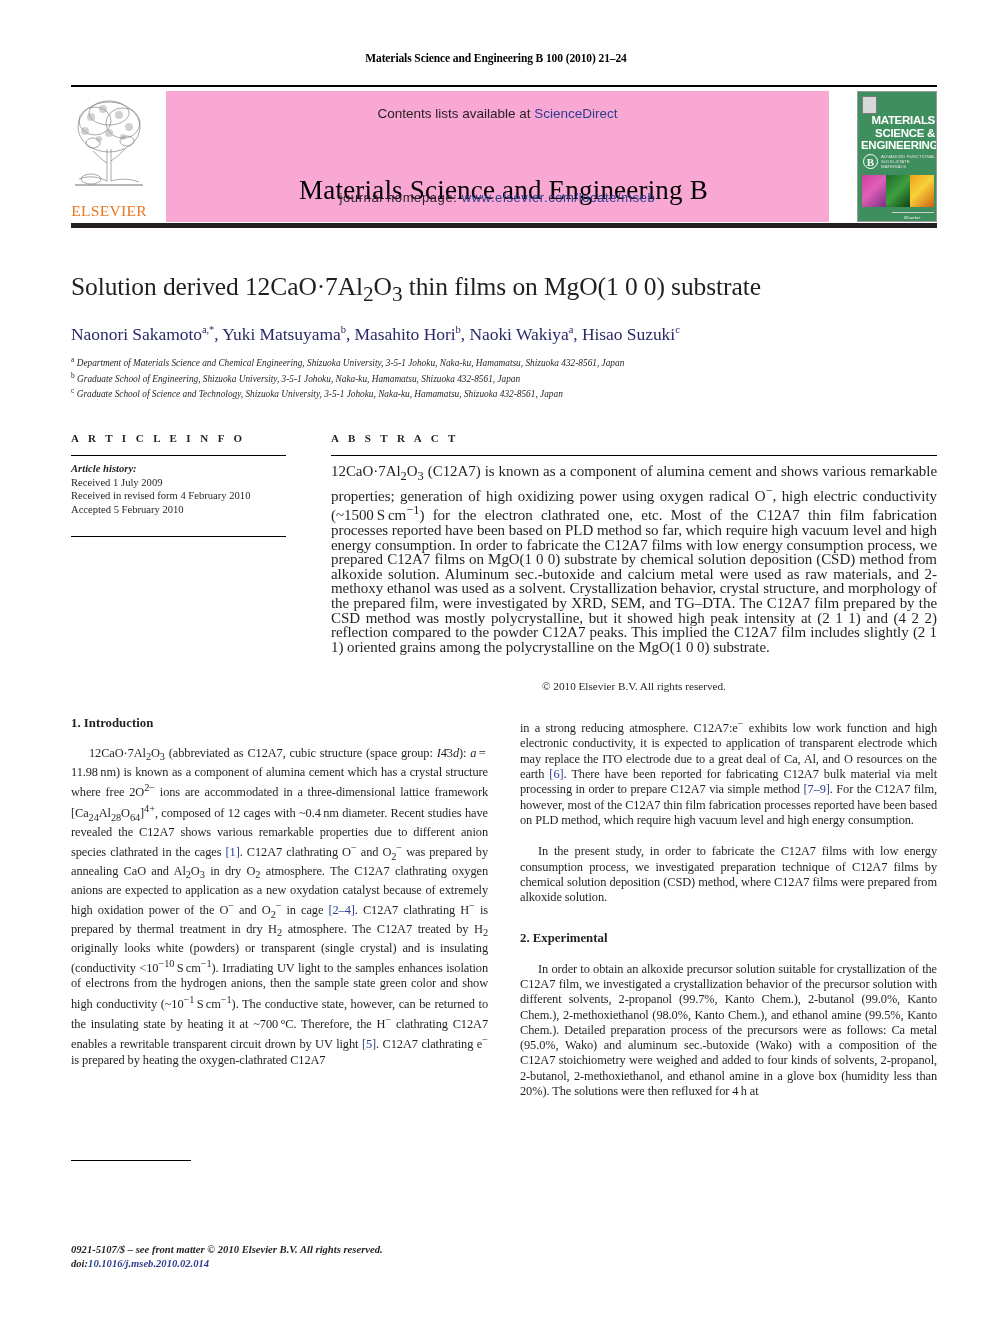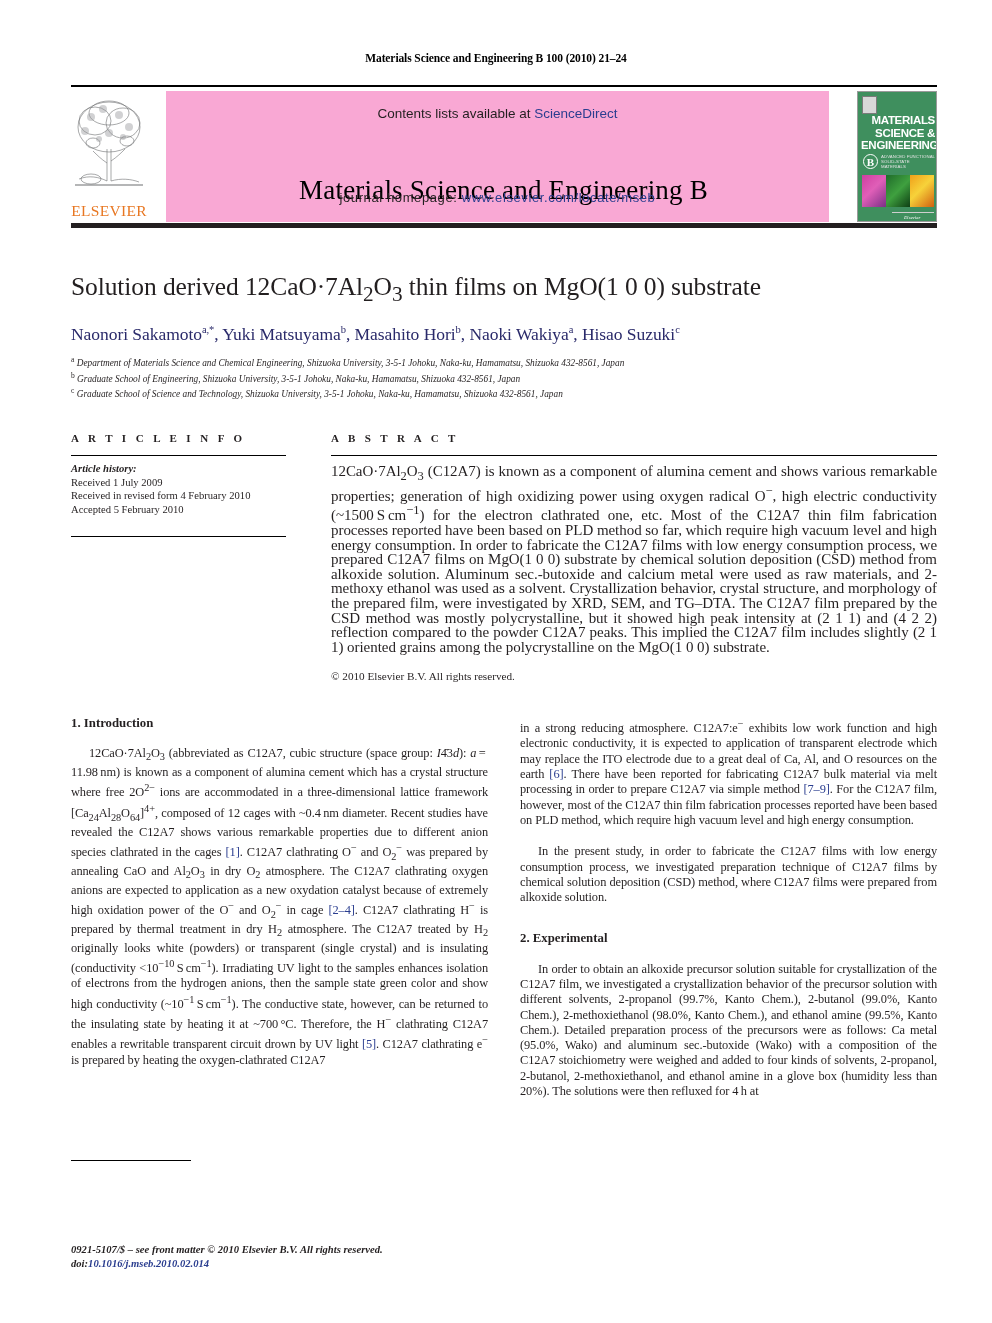--- a/index.html
+++ b/index.html
@@ -252,22 +252,22 @@
   .abs-body {
     margin-top: 8px;
     font-family: "Liberation Serif", serif;
     font-size: 15px;
     line-height: 14.6px;
     text-align: justify;
     color: #231f20;
     letter-spacing: -0.05px;
   }
   .abs-copy {
-    margin-top: 16px;
-    text-align: left;
+    margin-top: 26px;
+    text-align: center;
     font-family: "Liberation Serif", serif;
     font-size: 11.2px;
     color: #231f20;
   }
 
   
   .col {
     position: absolute;
     top: 716px;
     width: 417px;

